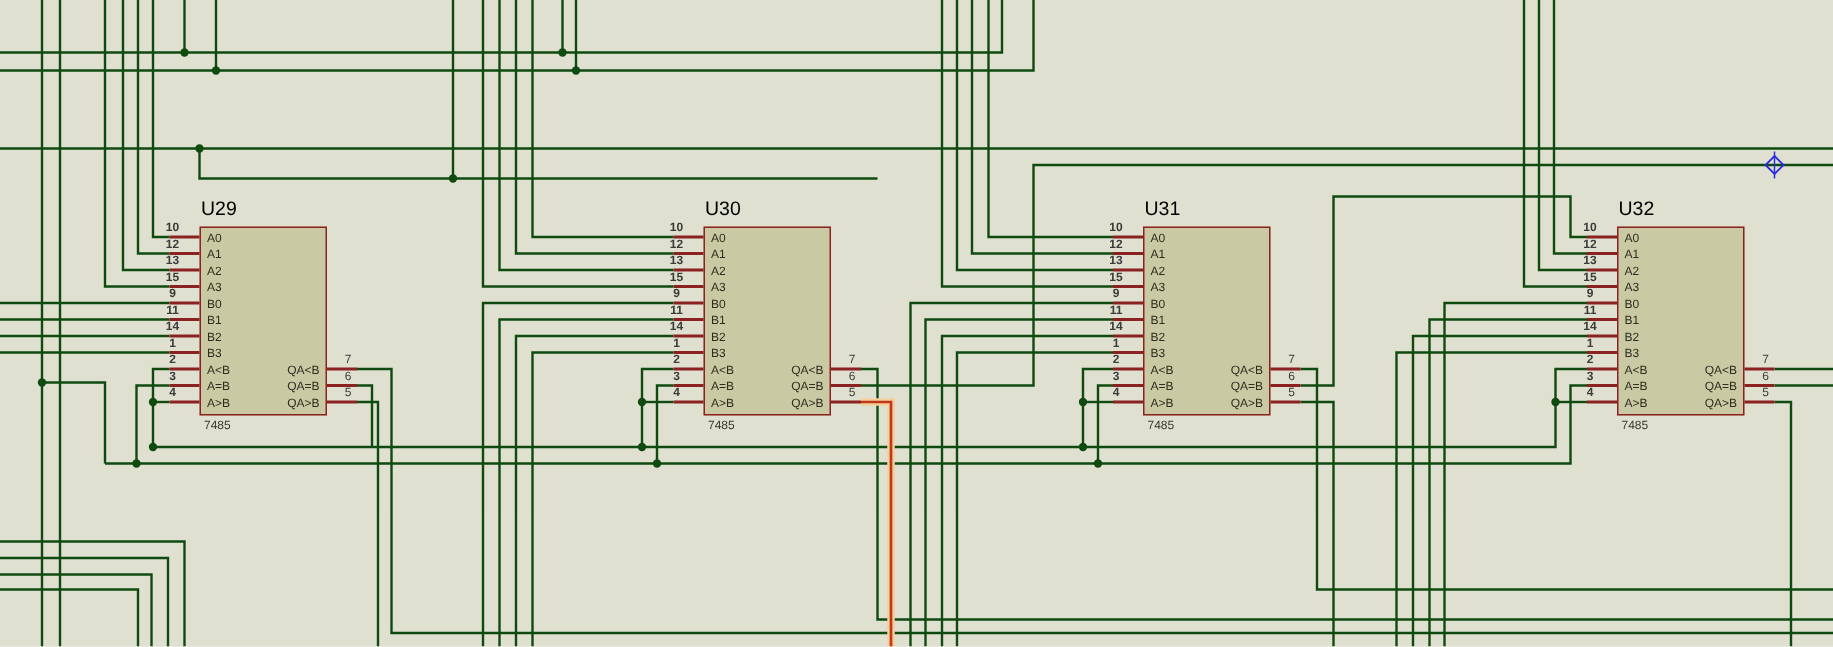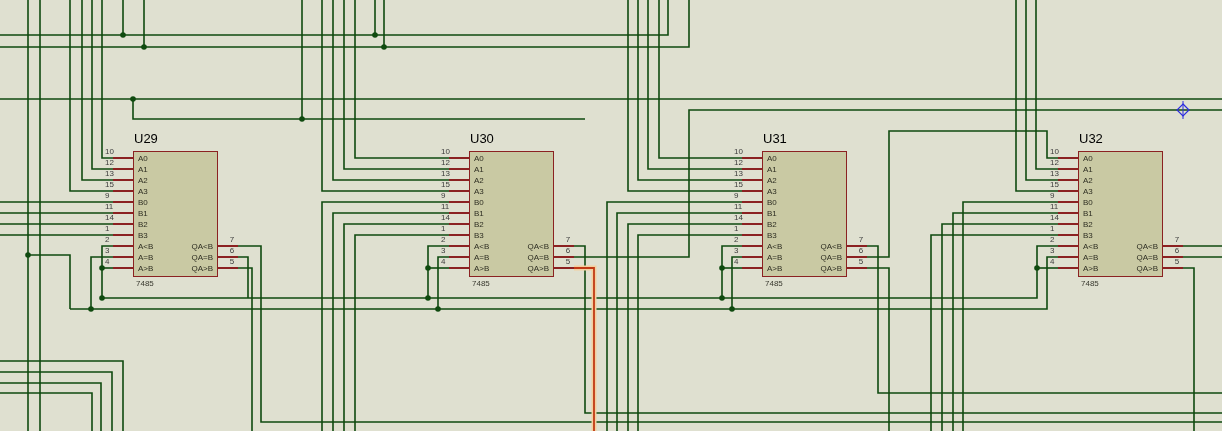--- a/index.html
+++ b/index.html
@@ -28,21 +28,21 @@
     white-space:nowrap;
   }
   .pin-num{
     position:absolute;
     font-size:8px;
     color:#3c3c3c;
     width:20px;
     line-height:9px;
     white-space:nowrap;
   }
-  .pin-num.left{text-align:left;}
+  .pin-num.left{text-align:center;font-weight:bold;}
   .pin-num.right{text-align:center;width:16px;}
   .pin-stub{
     position:absolute;
     height:2px;
   }
   .pin-label{
     position:absolute;
     font-size:8px;
     line-height:9px;
     color:#2e2e22;

